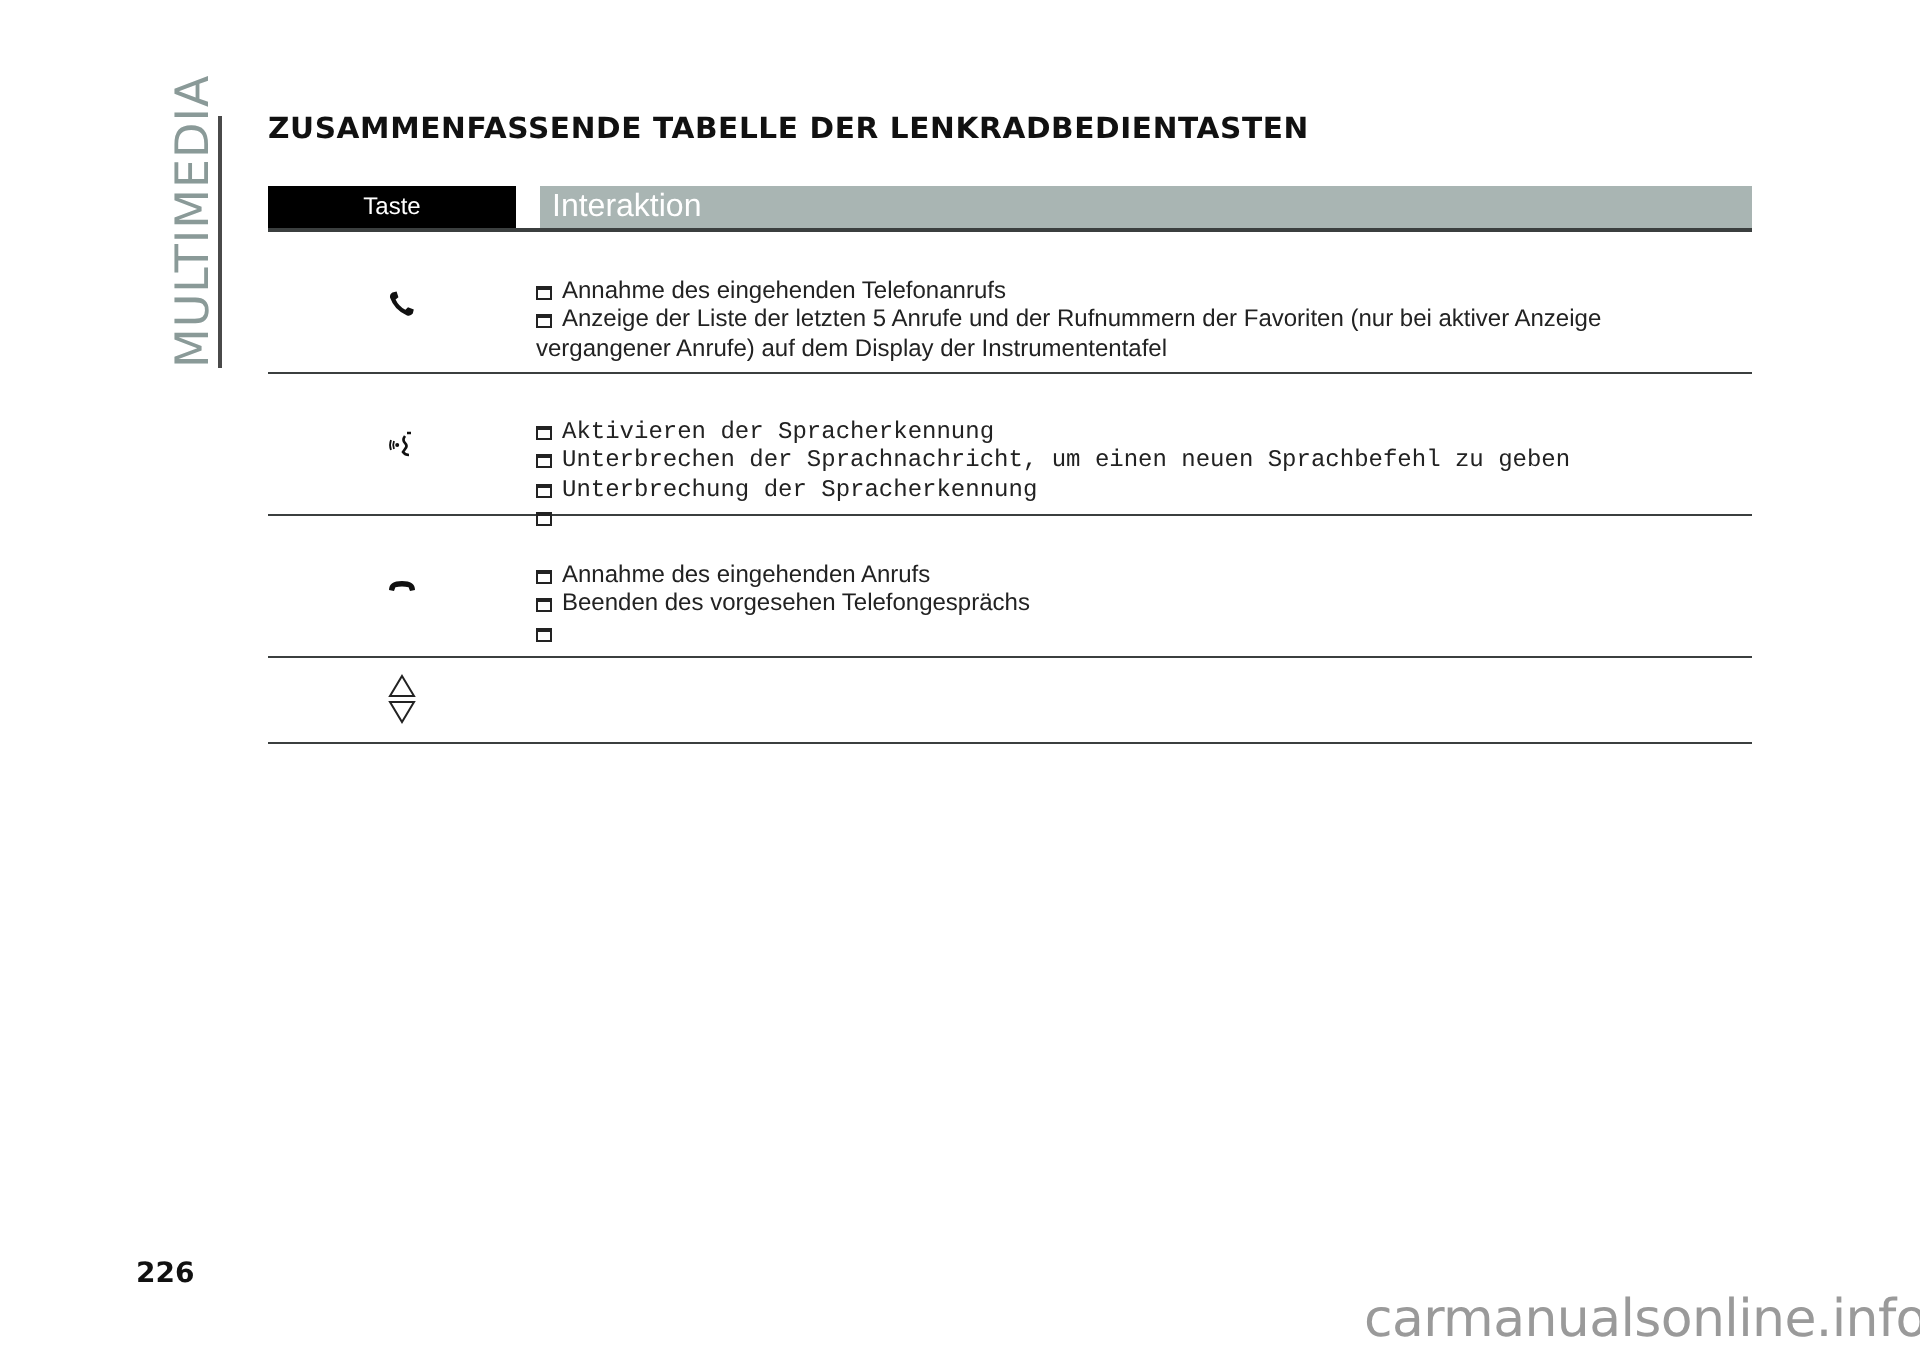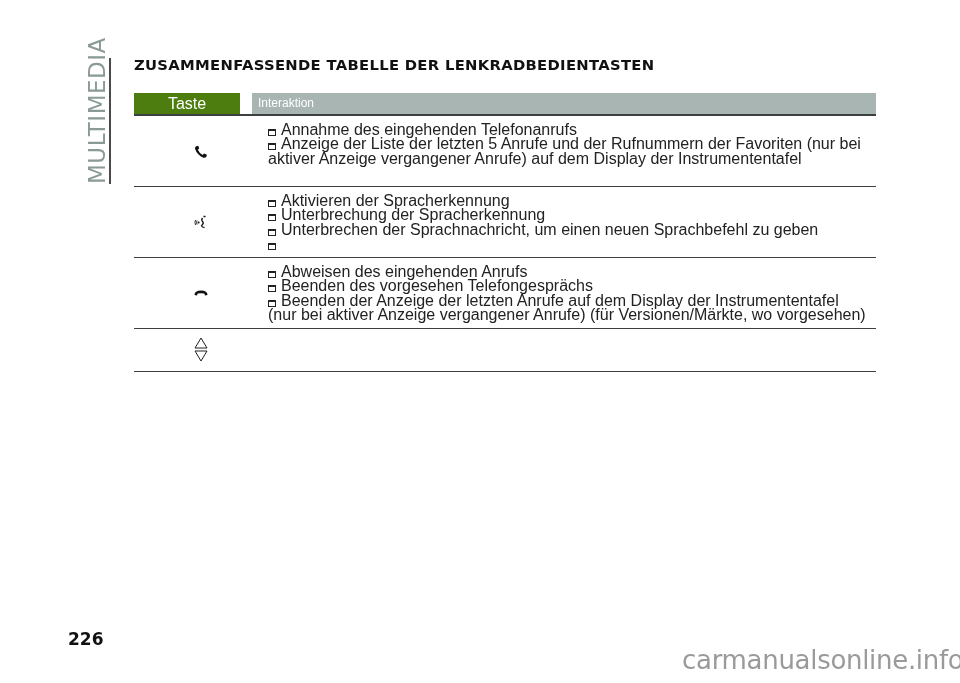--- a/index.html
+++ b/index.html
@@ -3,28 +3,28 @@
 <meta charset="utf-8">
 <style>
   html, body { margin:0; padding:0; background:#ffffff; }
   body { width:960px; height:683px; position:relative; overflow:hidden; font-family:"Liberation Sans", sans-serif; color:#1a1a1a; }
   .side-label { position:absolute; left:84px; top:58px; width:30px; height:126px; }
   .side-label span { position:absolute; left:0; top:0; transform-origin:0 0; transform: rotate(-90deg) translate(-126px, 0); width:126px; font-size:23px; letter-spacing:0.5px; color:#8a9a98; font-family:"DejaVu Sans", sans-serif; font-weight:normal; line-height:26px; white-space:nowrap; }
   .side-rule { position:absolute; left:109px; top:58px; width:1.5px; height:126px; background:#4a4a4a; }
   .title { position:absolute; left:134px; top:57px; font-family:"DejaVu Sans", sans-serif; font-weight:bold; font-size:14.5px; letter-spacing:0.3px; color:#111; white-space:nowrap; transform:scaleX(1.02); transform-origin:0 0; }
   .table { position:absolute; left:134px; top:93px; width:742px; }
   .thead { display:flex; height:21px; border-bottom:2px solid #3b3f3f; }
-  .th-taste { width:106px; background:#4d7c0f; color:#fff; font-size:16px; text-align:center; line-height:21px; }
+  .th-taste { width:124px; background:#000000; color:#fff; font-size:12px; text-align:center; line-height:21px; }
   .th-gap { width:12px; background:#fff; }
-  .th-inter { flex:1; background:#a9b5b3; color:#fff; font-size:12px; line-height:21px; padding-left:6px; }
+  .th-inter { flex:1; background:#a9b5b3; color:#fff; font-size:16px; line-height:21px; padding-left:6px; }
   .row { display:flex; border-bottom:1.5px solid #3b3f3f; }
   .cell-icon { width:134px; display:flex; align-items:center; justify-content:center; }
-  .cell-text { flex:1; font-size:16px; line-height:14.3px; padding:7px 6px 6px 0; color:#222; }
+  .cell-text { flex:1; font-size:12px; line-height:14.3px; padding:22px 6px 6px 0; color:#222; }
   .line .box { display:inline-block; width:8px; height:7px; border:1.3px solid #222; border-top-width:2.4px; margin-right:5px; vertical-align:-1px; box-sizing:border-box; }
-  .page-num { position:absolute; left:68px; top:629px; font-family:"DejaVu Sans", sans-serif; font-weight:bold; font-size:17px; color:#111; }
+  .page-num { position:absolute; left:68px; top:629px; font-family:"DejaVu Sans", sans-serif; font-weight:bold; font-size:14px; color:#111; }
   .watermark { position:absolute; left:682px; top:645px; font-family:"DejaVu Sans", sans-serif; font-size:26px; color:#9a9a9a; white-space:nowrap; letter-spacing:-0.3px; }
   svg { display:block; }
 </style>
 </head>
 <body>
 
 <div class="side-label">
   <span>MULTIMEDIA</span>
 </div>
 <div class="side-rule"></div>
@@ -45,51 +45,51 @@
             <path d="M2.2 1.2 L4.3 0.8 L5.2 3.6 L3.8 4.7 Q5.3 8.0 8.7 9.9 L10 8.6 L12.9 9.7 L12.4 11.8 Q11.3 13.2 9.5 12.7 Q3.2 10.2 1.0 3.8 Q0.8 2.0 2.2 1.2 Z" fill="#111"></path>
           </svg>
       </span>
     </div>
     <div class="cell-text">
       <div class="line"><span class="box"></span><span>Annahme des eingehenden Telefonanrufs</span></div>
       <div class="line"><span class="box"></span><span>Anzeige der Liste der letzten 5 Anrufe und der Rufnummern der Favoriten (nur bei aktiver Anzeige vergangener Anrufe) auf dem Display der Instrumententafel</span></div>
     </div>
   </div>
 
-  <div class="row" style="height:70px;">
+  <div class="row" style="height:70px;font-family:Liberation Mono, monospace;">
     <div class="cell-icon">
       <span>
         <svg width="14" height="14" viewBox="0 0 14 14">
           <path d="M1.5 5 Q0.5 7.5 1.5 10" stroke="#111" stroke-width="0.9" fill="none"></path>
           <path d="M3 5.5 Q2.2 7.5 3 9.5" stroke="#111" stroke-width="0.9" fill="none"></path>
           <circle cx="4.6" cy="7.5" r="1" fill="#111"></circle>
           <path d="M9.5 1.5 L11.5 1.5 M8.5 3 Q7 5 8.5 6.5 Q10 8 8.5 9.5 L7.5 11 Q8.5 12.5 10.5 12.5" stroke="#111" stroke-width="1.3" fill="none"></path>
         </svg>
       </span>
     </div>
     <div class="cell-text">
       <div class="line"><span class="box"></span><span>Aktivieren der Spracherkennung</span></div>
+      <div class="line"><span class="box"></span><span>Unterbrechen der Sprachnachricht, um einen neuen Sprachbefehl zu geben</span></div>
       <div class="line"><span class="box"></span><span>Unterbrechung der Spracherkennung</span></div>
-      <div class="line"><span class="box"></span><span>Unterbrechen der Sprachnachricht, um einen neuen Sprachbefehl zu geben</span></div>
       <div class="line"><span class="box"></span></div>
     </div>
   </div>
 
   <div class="row" style="height:70px;">
     <div class="cell-icon">
       <span>
         <svg width="14" height="8" viewBox="0 0 14 8">
             <path d="M0.5 6 Q0.5 1.5 7 1.5 Q13.5 1.5 13.5 6 L11 6.5 L10.3 4.6 Q7 3.8 3.7 4.6 L3 6.5 Z" fill="#111"></path>
           </svg>
       </span>
     </div>
     <div class="cell-text">
-      <div class="line"><span class="box"></span><span>Abweisen des eingehenden Anrufs</span></div>
+      <div class="line"><span class="box"></span><span>Annahme des eingehenden Anrufs</span></div>
       <div class="line"><span class="box"></span><span>Beenden des vorgesehen Telefongesprächs</span></div>
-      <div class="line"><span class="box"></span><span>Beenden der Anzeige der letzten Anrufe auf dem Display der Instrumententafel (nur bei aktiver Anzeige vergangener Anrufe) (für Versionen/Märkte, wo vorgesehen)</span></div>
+      <div class="line"><span class="box"></span></div>
     </div>
   </div>
 
   <div class="row" style="height:42px;">
     <div class="cell-icon">
       <span>
         <svg width="14" height="26" viewBox="0 0 14 26">
           <path d="M7 1 L13 11 L1 11 Z" stroke="#222" stroke-width="1" fill="none"></path>
           <path d="M1 14 L13 14 L7 24 Z" stroke="#222" stroke-width="1" fill="none"></path>
         </svg>

